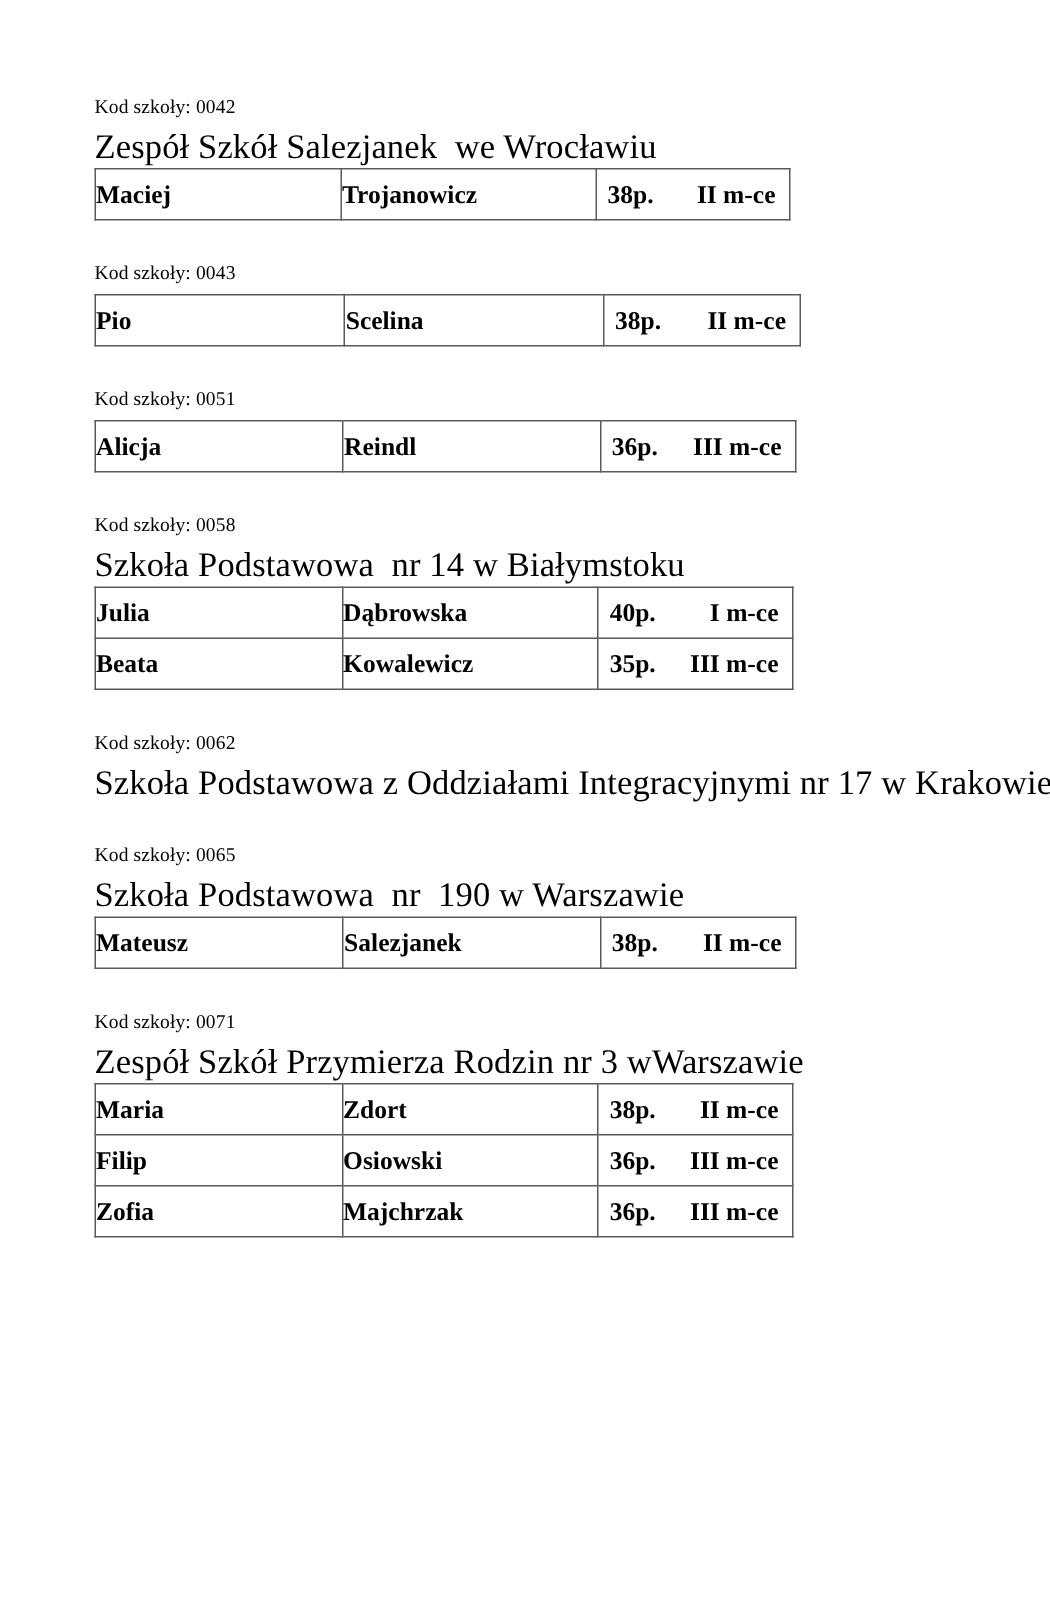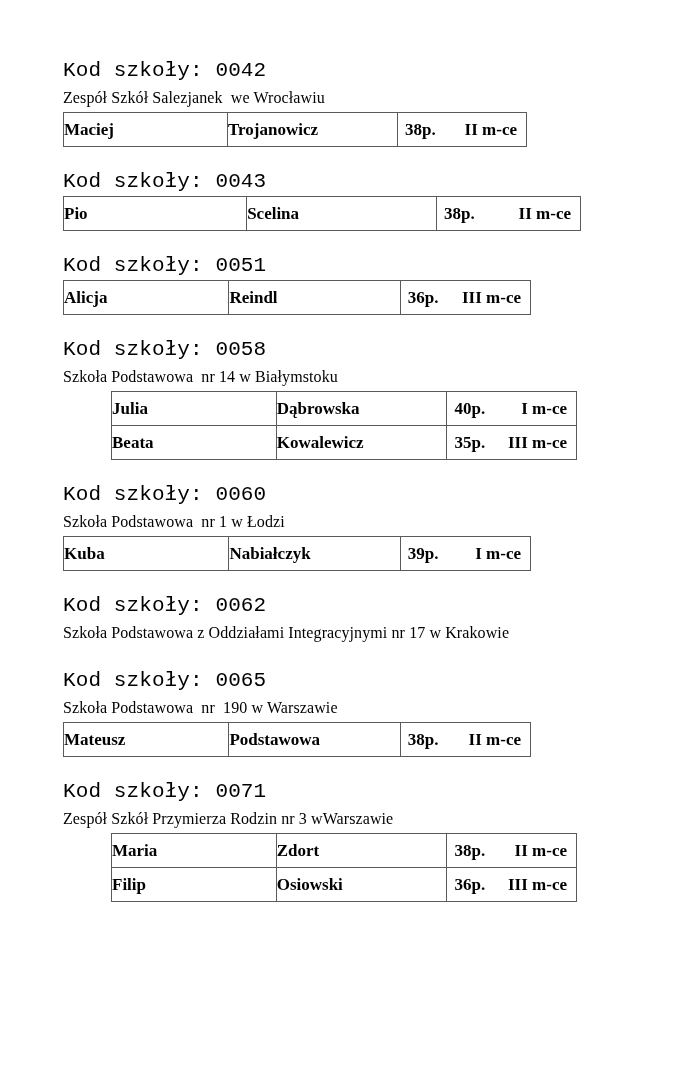--- a/index.html
+++ b/index.html
@@ -23,28 +23,27 @@
   #doc-body {
     position: absolute;
     left: 63px;
     top: 57px;
     width: 630px;
   }
   .school-block {
     margin-bottom: 21px;
   }
   .school-code {
-    font-size: 21px;
+    font-size: 13px;
     line-height: 27px;
     white-space: pre;
     letter-spacing: 0.1px;
-    font-family: Liberation Mono, monospace;
   }
   .school-name {
-    font-size: 16px;
+    font-size: 23px;
     line-height: 27px;
     white-space: pre;
     letter-spacing: 0.1px;
     font-family: Liberation Serif, serif;
   }
   table.results {
     border-collapse: collapse;
     margin-top: 1px;
     table-layout: fixed;
     border: 1.6px solid #5a5a5a;
@@ -75,23 +74,23 @@
     align-items: center;
     justify-content: space-between;
     padding-left: 7px;
     padding-right: 9px;
   }
   .pts { text-align: left; }
   .place { text-align: center; }
 
   
   table.w-475 { width: 410px; }
-  table.w-471 { width: 518px; }
+  table.w-471 { width: 471px; }
   table.w-468 { width: 468px; }
-  table.w-466 { width: 466px; margin-left: 48px; }
+  table.w-466 { width: 466px; }
 </style>
 </head>
 <body>
 
 <div id="page">
   <div id="doc-body">
       <div class="school-block">
         <div class="school-code">Kod szkoły: 0042</div>
         <div class="school-name">Zespół Szkół Salezjanek  we Wrocławiu</div>
         <table class="results w-475">
@@ -165,49 +164,31 @@
                 <div class="score-inner">
                   <span class="pts">35p.</span>
                   <span class="place">III m-ce</span>
                 </div>
               </td>
             </tr>
           </tbody>
         </table>
       </div>
       <div class="school-block">
-        <div class="school-code">Kod szkoły: 0060</div>
-        <div class="school-name">Szkoła Podstawowa  nr 1 w Łodzi</div>
-        <table class="results w-468">
-          <tbody>
-            <tr>
-              <td class="c-first">Kuba</td>
-              <td class="c-last">Nabiałczyk</td>
-              <td class="c-score">
-                <div class="score-inner">
-                  <span class="pts">39p.</span>
-                  <span class="place">I m-ce</span>
-                </div>
-              </td>
-            </tr>
-          </tbody>
-        </table>
-      </div>
-      <div class="school-block">
         <div class="school-code">Kod szkoły: 0062</div>
         <div class="school-name">Szkoła Podstawowa z Oddziałami Integracyjnymi nr 17 w Krakowie</div>
       </div>
       <div class="school-block">
         <div class="school-code">Kod szkoły: 0065</div>
         <div class="school-name">Szkoła Podstawowa  nr  190 w Warszawie</div>
         <table class="results w-468">
           <tbody>
             <tr>
               <td class="c-first">Mateusz</td>
-              <td class="c-last">Podstawowa</td>
+              <td class="c-last">Salezjanek</td>
               <td class="c-score">
                 <div class="score-inner">
                   <span class="pts">38p.</span>
                   <span class="place">II m-ce</span>
                 </div>
               </td>
             </tr>
           </tbody>
         </table>
       </div>
@@ -222,20 +203,30 @@
               <td class="c-score">
                 <div class="score-inner">
                   <span class="pts">38p.</span>
                   <span class="place">II m-ce</span>
                 </div>
               </td>
             </tr>
             <tr>
               <td class="c-first">Filip</td>
               <td class="c-last">Osiowski</td>
+              <td class="c-score">
+                <div class="score-inner">
+                  <span class="pts">36p.</span>
+                  <span class="place">III m-ce</span>
+                </div>
+              </td>
+            </tr>
+            <tr>
+              <td class="c-first">Zofia</td>
+              <td class="c-last">Majchrzak</td>
               <td class="c-score">
                 <div class="score-inner">
                   <span class="pts">36p.</span>
                   <span class="place">III m-ce</span>
                 </div>
               </td>
             </tr>
           </tbody>
         </table>
       </div>

